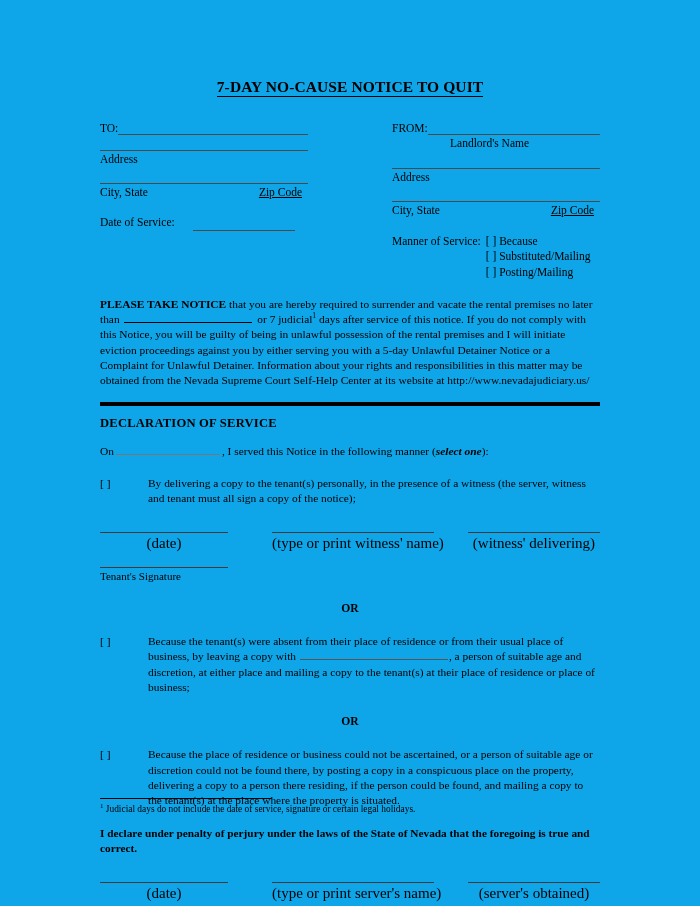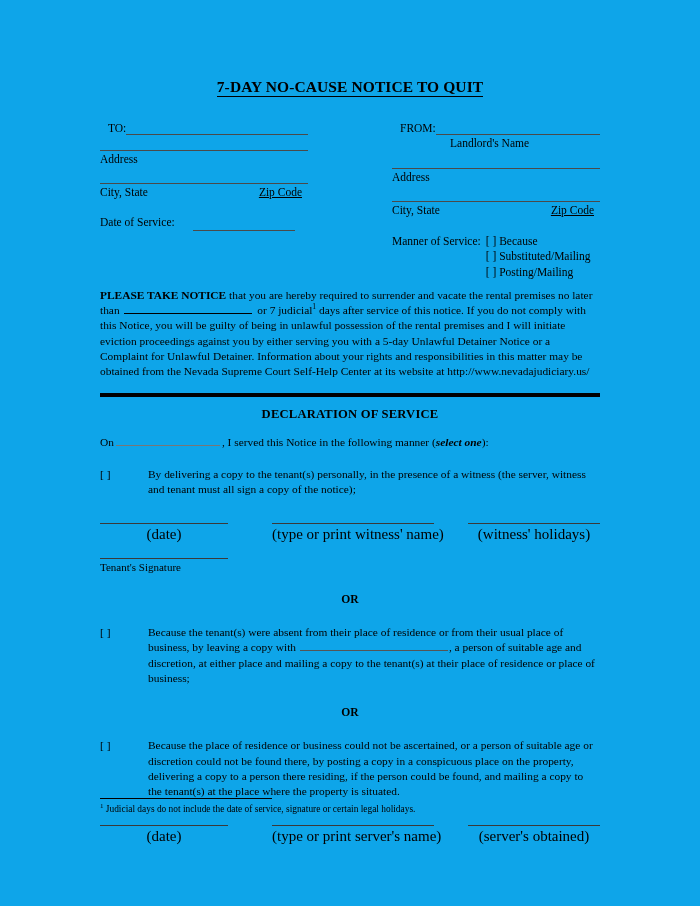--- a/index.html
+++ b/index.html
@@ -55,21 +55,20 @@
   .fld-row {
     display: flex;
     align-items: flex-end;
     height: 15px;
   }
   .fld-label {
     font-size: 11.5px;
     white-space: nowrap;
     line-height: 1;
     padding-bottom: 1px;
-    margin-left: 8px;
   }
   .fld-rule {
     flex: 1;
     border-bottom: 1.1px solid #4a4a4a;
     height: 12px;
   }
   .full-rule {
     border-bottom: 1.1px solid #4a4a4a;
     height: 0;
     width: 100%;
@@ -106,21 +105,21 @@
     width: 102px;
     height: 12px;
     margin-left: 18px;
   }
   .manner-wrap { display: flex; font-size: 11.5px; line-height: 1.33; }
   .manner-label { white-space: nowrap; padding-right: 5px; }
   .manner-opts { white-space: nowrap; }
 
   
   .notice {
-    margin-top: 8px;
+    margin-top: 17px;
     font-size: 11.4px;
     line-height: 1.34;
     text-align: left;
   }
   .notice b { font-weight: bold; }
   .inline-rule {
     display: inline-block;
     width: 128px;
     border-bottom: 1.1px solid #000;
     height: 10px;
@@ -132,21 +131,21 @@
   
   .thickbar {
     margin-top: 13px;
     height: 4px;
     background: #000;
     width: 100%;
   }
 
   
   .decl-title {
-    text-align: center;
+    text-align: left;
     font-weight: bold;
     font-size: 12.6px;
     margin-top: 10px;
     letter-spacing: 0.2px;
   }
   .on-line {
     margin-top: 13px;
     font-size: 11.4px;
   }
   .on-rule {
@@ -314,21 +313,21 @@
       <div class="sigbox sig-a">
         <div class="line"></div>
         <div class="lbl">(date)</div>
       </div>
       <div class="sigbox sig-b">
         <div class="line"></div>
         <div class="lbl">(type or print witness' name)</div>
       </div>
       <div class="sigbox sig-c">
         <div class="line"></div>
-        <div class="lbl">(witness' holidays)</div>
+        <div class="lbl">(witness' delivering)</div>
       </div>
     </div>
 
     <div class="tenant-sig">
       <div class="line"></div>
       <div class="lbl">Tenant's Signature</div>
     </div>
 
     <div class="or">OR</div>
 
@@ -337,20 +336,21 @@
       <span class="opt-text"><span>Because the tenant(s) were absent from their place of residence or from their usual place of business, by leaving a copy with </span><span class="mid-rule"></span><span>, a person of suitable age and discretion, at either place and mailing a copy to the tenant(s) at their place of residence or place of business;</span></span>
     </div>
 
     <div class="or">OR</div>
 
     <div class="opt">
       <span class="opt-box">[  ]</span>
       <span class="opt-text">Because the place of residence or business could not be ascertained, or a person of suitable age or discretion could not be found there, by posting a copy in a conspicuous place on the property, delivering a copy to a person there residing, if the person could be found, and mailing a copy to the tenant(s) at the place where the property is situated.</span>
     </div>
 
+    <div class="declare">I declare under penalty of perjury under the laws of the State of Nevada that the foregoing is true and correct.</div>
 
     <div class="siglines sig-final">
       <div class="sigbox sig-a">
         <div class="line"></div>
         <div class="lbl">(date)</div>
       </div>
       <div class="sigbox sig-b">
         <div class="line"></div>
         <div class="lbl">(type or print server's name)</div>
       </div>

